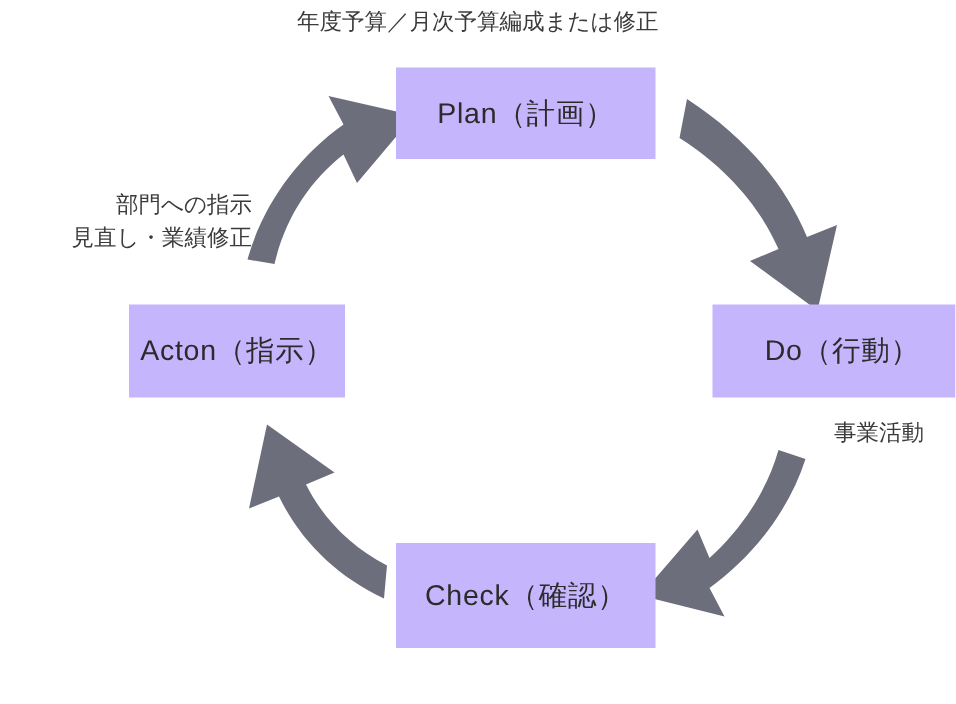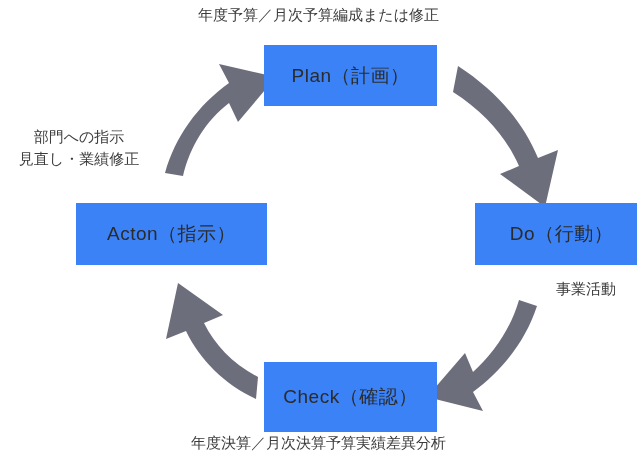--- a/index.html
+++ b/index.html
@@ -12,45 +12,45 @@
   }
   #diagram-root {
     position: relative;
     width: 637px;
     height: 469px;
     background: #ffffff;
     overflow: hidden;
   }
   .pdca-box {
     position: absolute;
-    background: #3b82f6;
+    background: #c4b5fd;
     display: flex;
     align-items: center;
     justify-content: center;
     color: #2b2b2b;
     font-size: 19px;
     letter-spacing: 0.5px;
     box-sizing: border-box;
   }
   #box-plan  { left: 264px; top: 45px;  width: 173px; height: 61px; }
   #box-do    { left: 441px; top: 203px; width: 173px; height: 62px; margin-left: 34px; }
   #box-check { left: 264px; top: 362px; width: 173px; height: 70px; }
-  #box-acton { left: 76px;  top: 203px; width: 191px; height: 62px; }
+  #box-acton { left: 86px;  top: 203px; width: 144px; height: 62px; }
 
   .note {
     position: absolute;
     color: #3b3b3b;
     font-size: 15px;
     line-height: 1.45;
     white-space: pre-line;
     box-sizing: border-box;
   }
   #note-top    { left: 0px;   top: 4px;   width: 637px; text-align: center; }
   #note-bottom { left: 0px;   top: 432px; width: 637px; text-align: center; }
-  #note-left-upper { left: 4px;  top: 126px; width: 150px; text-align: center; }
+  #note-left-upper { left: 18px;  top: 126px; width: 150px; text-align: right; }
   #note-left-lower { left: 56px; top: 278px; width: 120px; text-align: left; }
   #note-right  { left: 556px; top: 278px; width: 90px;  text-align: left; }
 
   #arrow-layer {
     position: absolute;
     left: 0; top: 0;
     width: 637px;
     height: 469px;
     pointer-events: none;
   }
@@ -112,19 +112,18 @@
   </div>
 
   <div class="pdca-box" id="box-acton">
     <span>Acton（指示）</span>
   </div>
 
   <div class="note" id="note-top">年度予算／月次予算編成または修正</div>
 
   <div class="note" id="note-right">事業活動</div>
 
-  <div class="note" id="note-bottom">年度決算／月次決算予算実績差異分析</div>
 
   <div class="note" id="note-left-upper">部門への指示
 見直し・業績修正</div>
 
 
 </div>
 
 </body></html>

